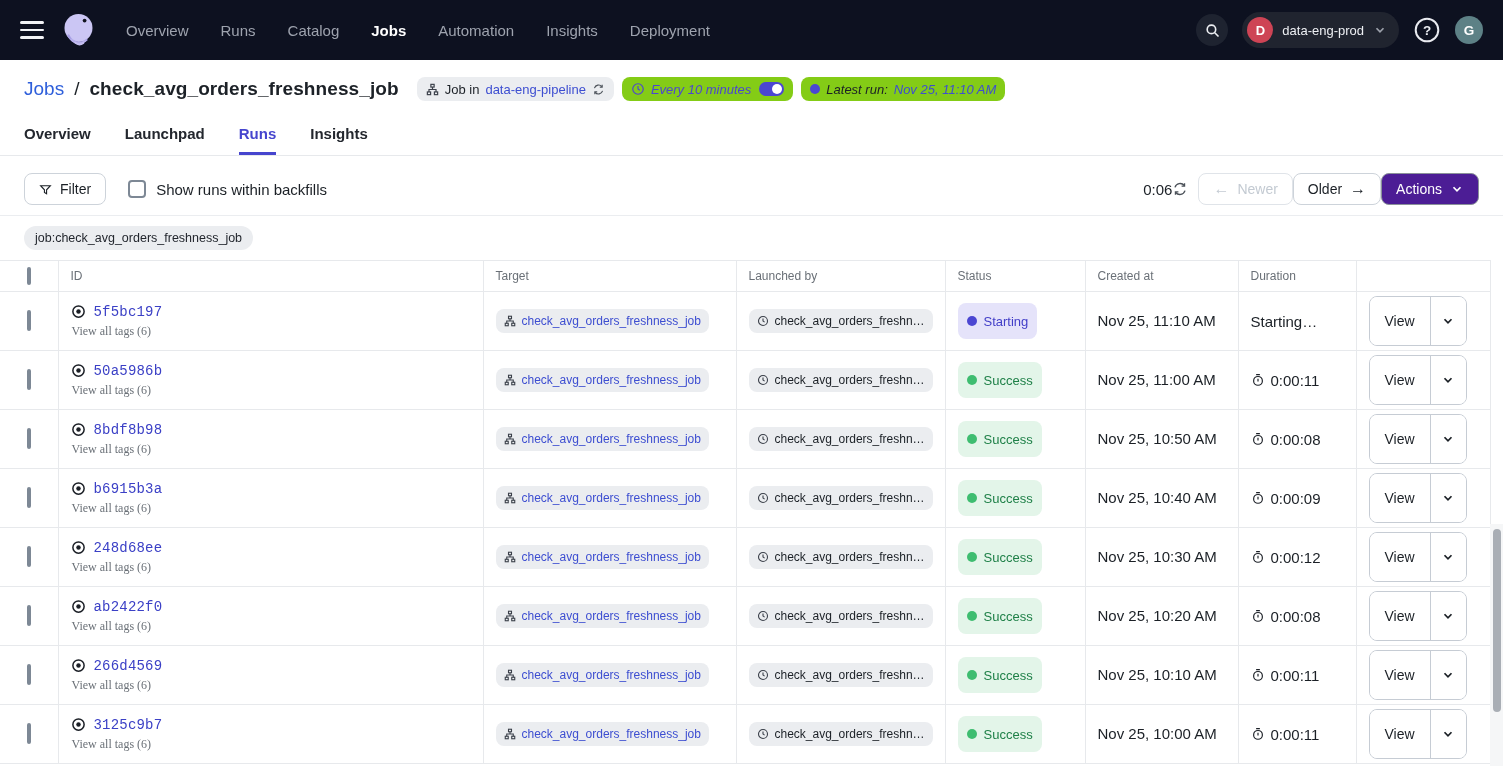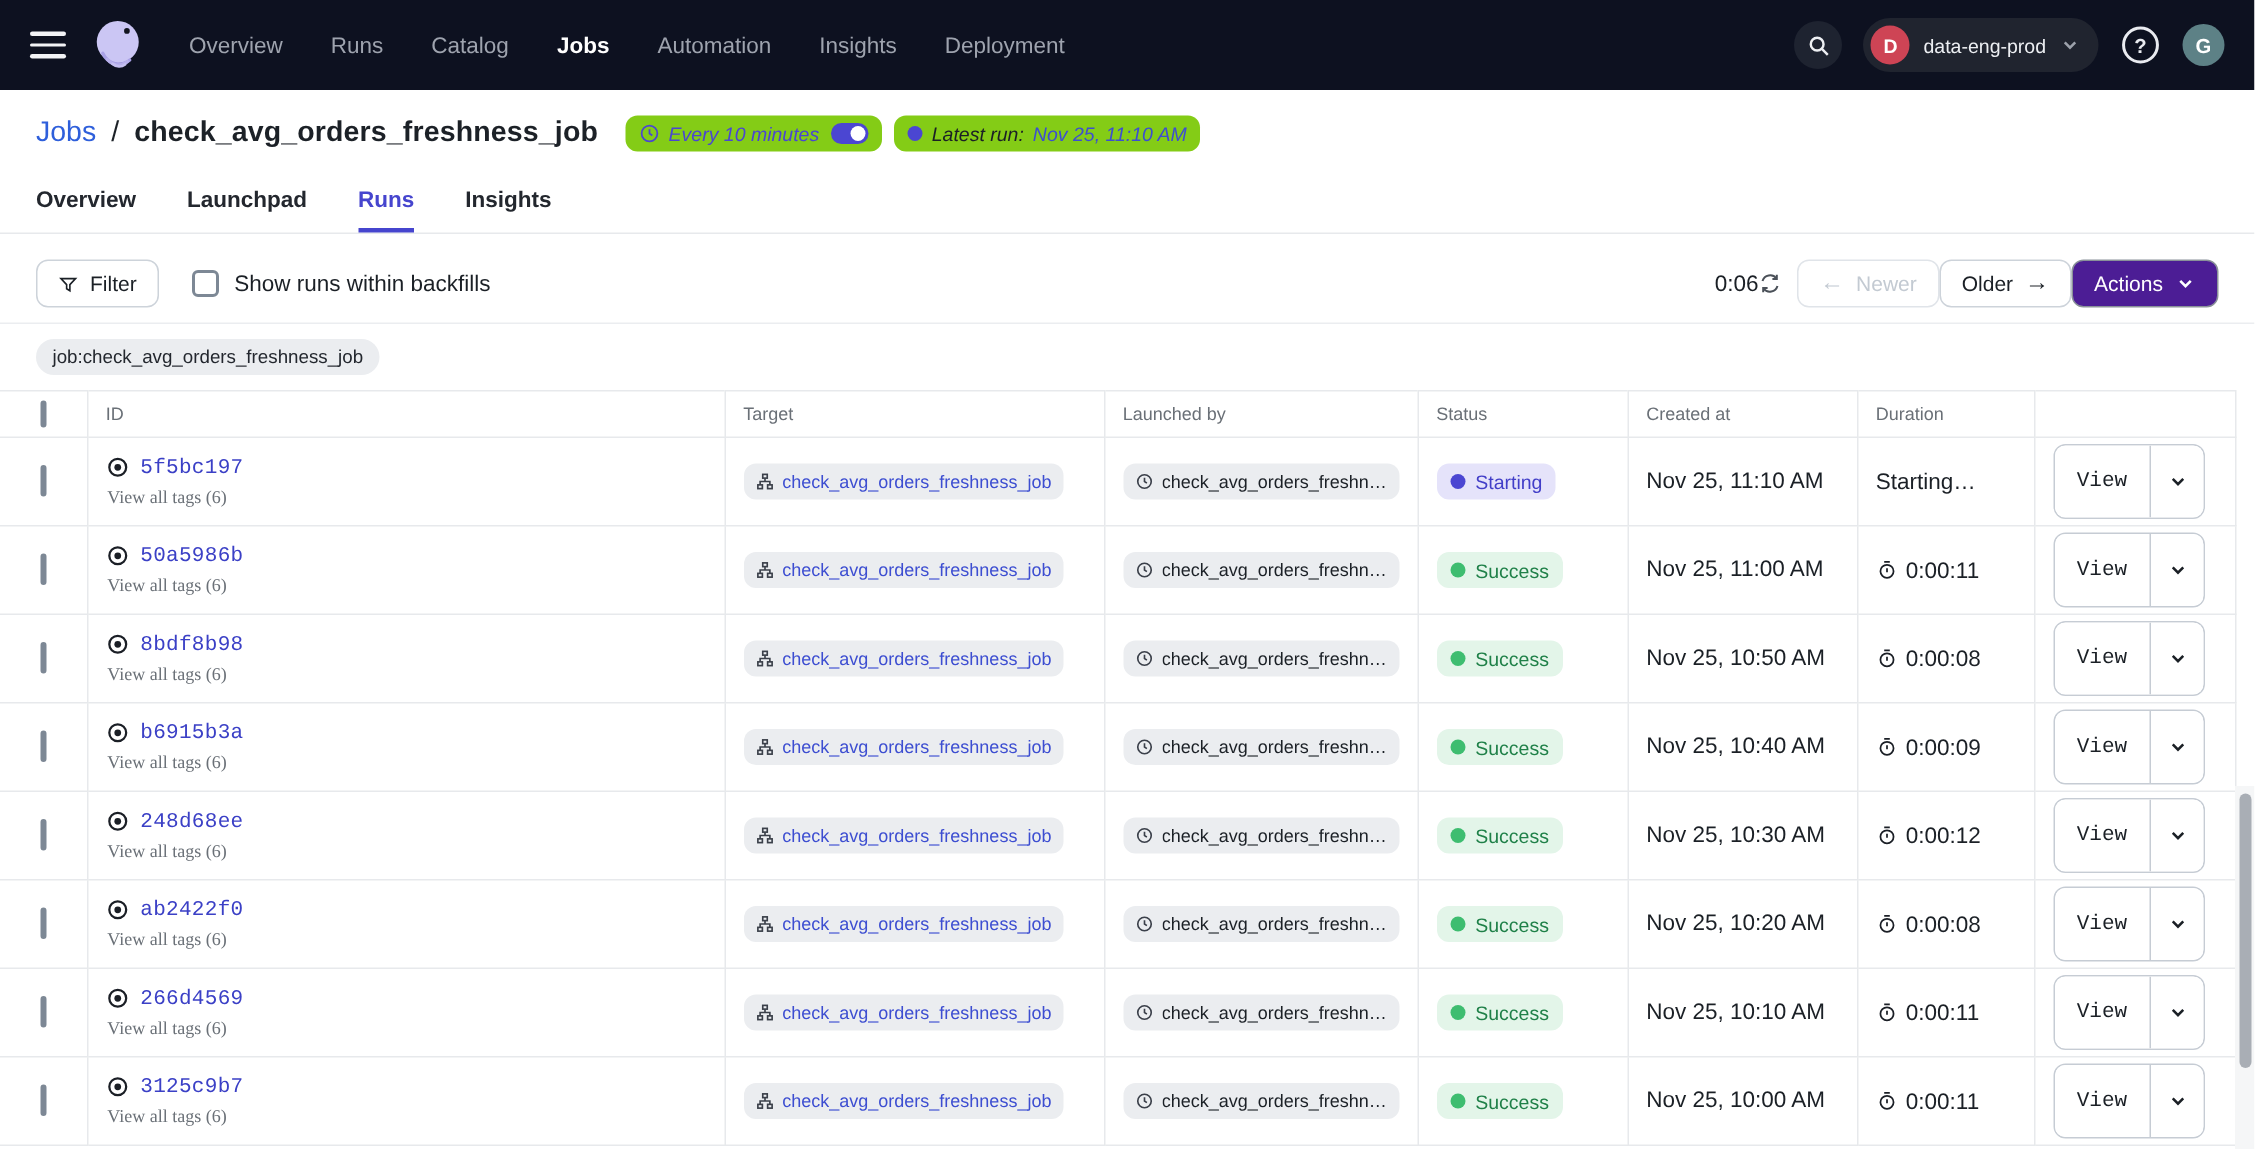--- a/index.html
+++ b/index.html
@@ -71,30 +71,30 @@
   .cell-center { text-align:center; padding:0; }
   td .checkbox, th .checkbox { margin:0 auto; }
   .id-line { display:flex; align-items:center; gap:8px; }
   .run-icon { display:flex; color:#1B1F26; flex:none; }
   .run-link { font-family:"Liberation Mono", monospace; font-size:14px; color:#3B40C6; text-decoration:none; cursor:pointer; letter-spacing:.2px; }
   .tags-link { font-size:12px; color:#6A7077; margin-top:4px; margin-left:1px; cursor:pointer;font-family:Liberation Serif, serif; }
   .pill { display:inline-flex; align-items:center; gap:6px; max-width:100%; height:24px; background:#EBEDF0; border-radius:8px; padding:0 8px; font-size:12px; cursor:pointer; }
   .pill .picon { display:flex; color:#3B404A; flex:none; }
   .pill .ptext { white-space:nowrap; overflow:hidden; }
   .pill .ptext.blue { color:#3D4ED1; }
-  .status-pill { display:inline-flex; align-items:center; gap:7px; height:24px; border-radius:8px; padding:0 9px; font-size:13px; }
+  .status-pill { display:inline-flex; align-items:center; gap:7px; height:36px; border-radius:8px; padding:0 9px; font-size:13px; }
   .status-pill .sdot { width:10px; height:10px; border-radius:50%; }
   .status-pill.starting { background:#E5E3FA; color:#423EC8; }
   .status-pill.starting .sdot { background:#4B46D2; }
   .status-pill.success { background:#E3F5E9; color:#1F8048; }
   .status-pill.success .sdot { background:#3EBD70; }
   .created { font-size:15px; color:#1B2026; }
   .dur-line { display:flex; align-items:center; gap:6px; font-size:15px; color:#1B2026; }
   .timer-icon { display:flex; color:#1B1F26; }
-  .btn-group { display:inline-flex; border:1px solid #C6CCD4; border-radius:8px; background:#fff; overflow:hidden; height:50px;font-family:Liberation Mono, monospace; }
+  .btn-group { display:inline-flex; border:1px solid #C6CCD4; border-radius:8px; background:#fff; overflow:hidden; height:50px; }
   .btn-group .view { border:none; background:#fff; font-family:inherit; font-size:14px; color:#1B2026; padding:0 15px; cursor:pointer; }
   .btn-group .more { border:none; border-left:1px solid #C6CCD4; background:#fff; width:36px; display:flex; align-items:center; justify-content:center; color:#1B2026; cursor:pointer; }
 
   
   .vscroll { position:absolute; top:264px; right:0; width:13px; height:502px; background:#F5F6F7; }
   .vscroll .thumb { position:absolute; top:5px; left:2.5px; width:8px; height:183px; border-radius:4px; background:#A9AEB5; cursor:grab; }
 
   svg { display:block; }
 </style>
 </head>
@@ -153,20 +153,40 @@
     <div class="avatar">G</div>
   </div>
 </header>
 
 <section class="page-head">
   <a class="crumb-root">Jobs</a>
   <span class="crumb-sep">/</span>
   <span class="page-title">check_avg_orders_freshness_job</span>
 
   <div class="badges">
+    <span class="badge gray">
+      <span class="icon">
+        <svg width="13" height="13" viewBox="0 0 24 24" fill="none" stroke="#3B404A" stroke-width="2.2">
+            <rect x="9" y="2.5" width="6" height="5"></rect>
+            <rect x="2.5" y="16.5" width="6" height="5"></rect>
+            <rect x="15.5" y="16.5" width="6" height="5"></rect>
+            <path d="M12 7.5v4.5M12 12H5.5v4.5M12 12h6.5v4.5"></path>
+          </svg>
+      </span>
+      <span>Job in</span>
+      <a>data-eng-pipeline</a>
+      <span class="icon" style="color:#4A5058">
+        <svg width="13" height="13" viewBox="0 0 24 24" fill="none" stroke="currentColor" stroke-width="2">
+            <path d="M4.5 9.5a8 8 0 0 1 13.9-2.7"></path>
+            <path d="M18.8 3.2v4.4h-4.4"></path>
+            <path d="M19.5 14.5a8 8 0 0 1-13.9 2.7"></path>
+            <path d="M5.2 20.8v-4.4h4.4"></path>
+          </svg>
+      </span>
+    </span>
 
     <span class="badge lav">
       <span class="icon">
         <svg width="14" height="14" viewBox="0 0 24 24" fill="none" stroke="#4B46D2" stroke-width="2">
             <circle cx="12" cy="12" r="9"></circle>
             <path d="M12 7v5l3.2 2.2"></path>
           </svg>
       </span>
       <span>Every 10 minutes</span>
       <span class="toggle">

